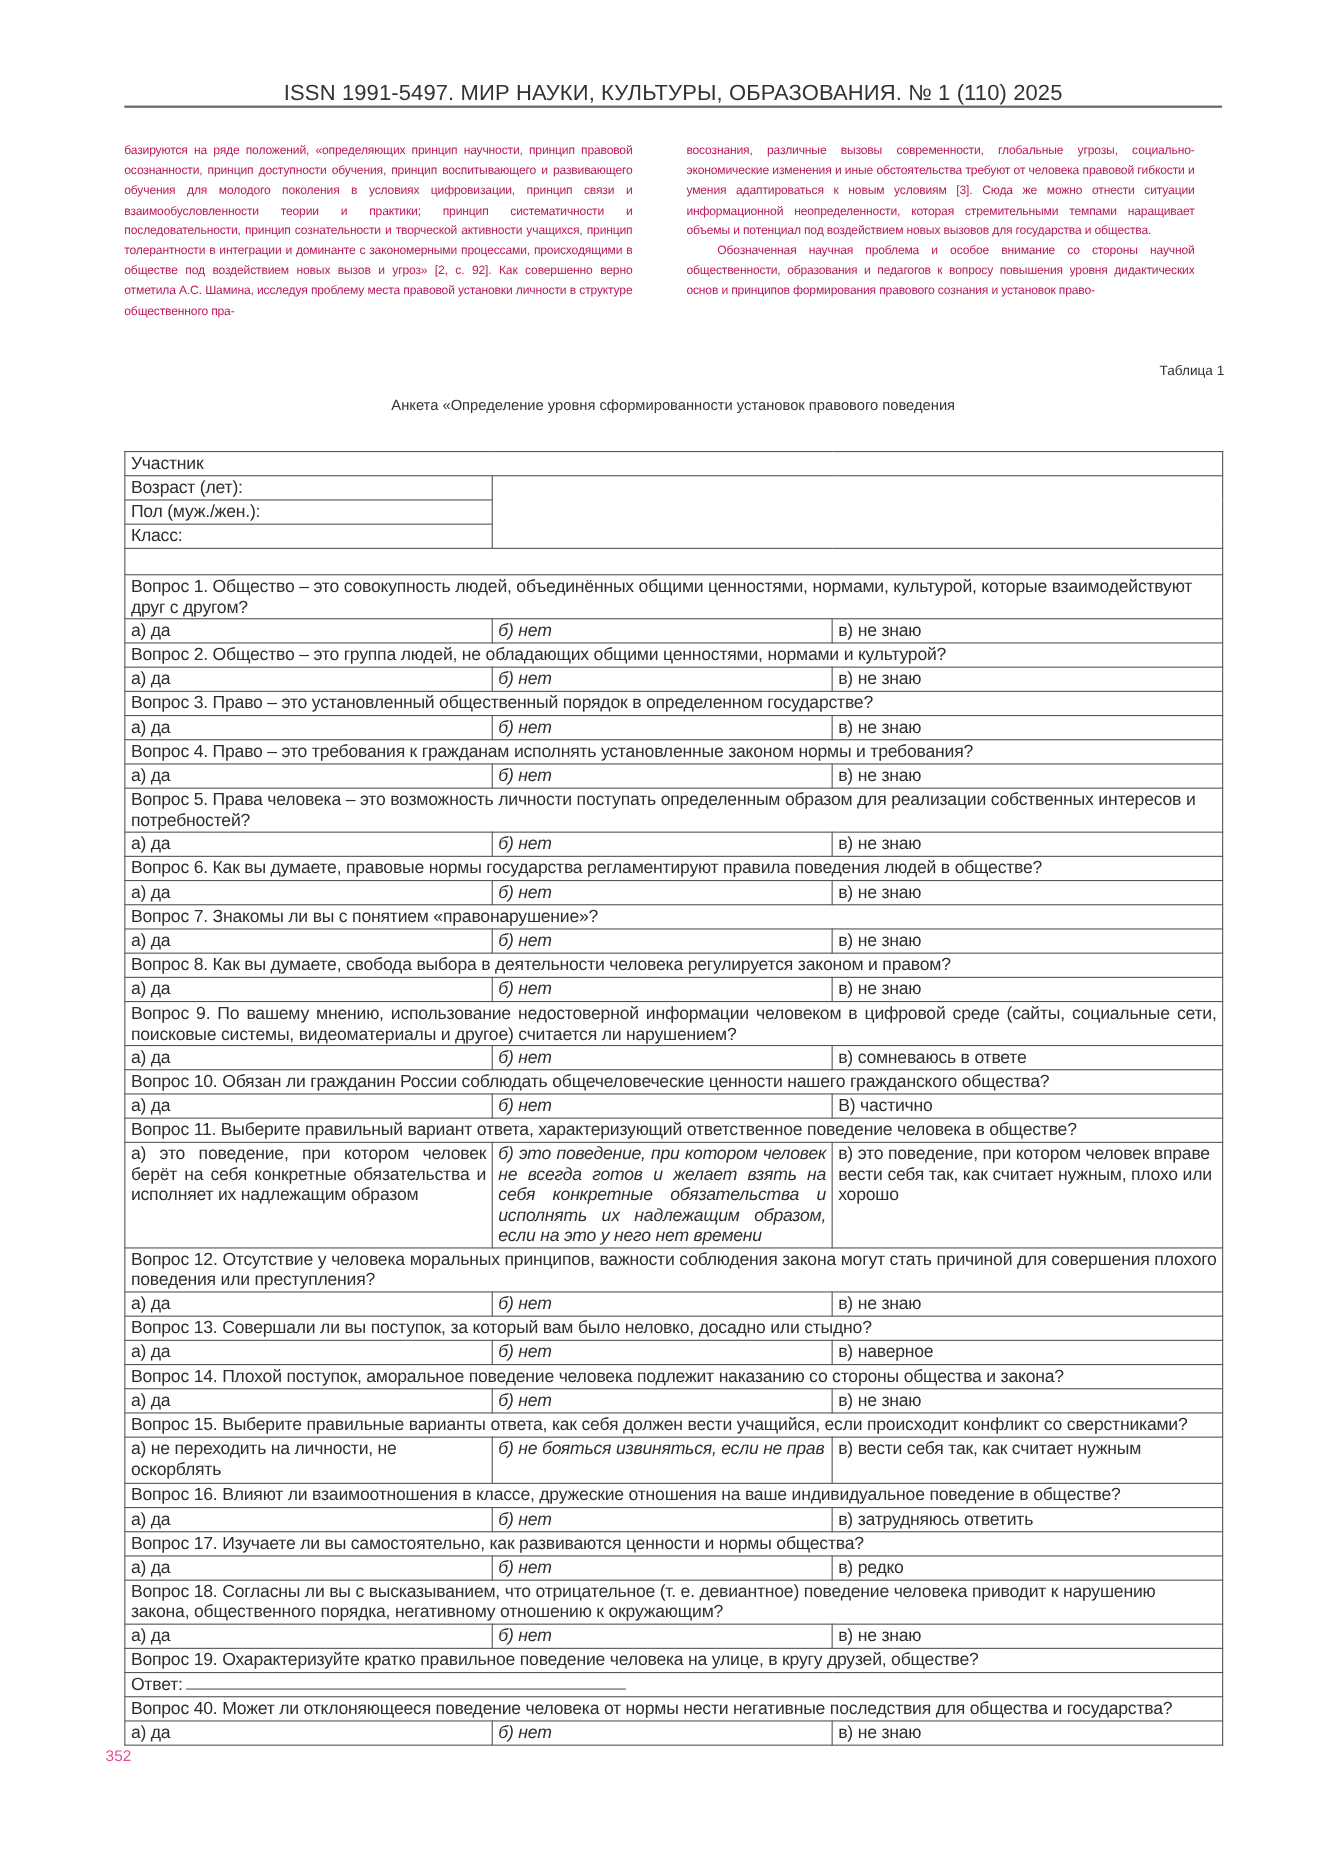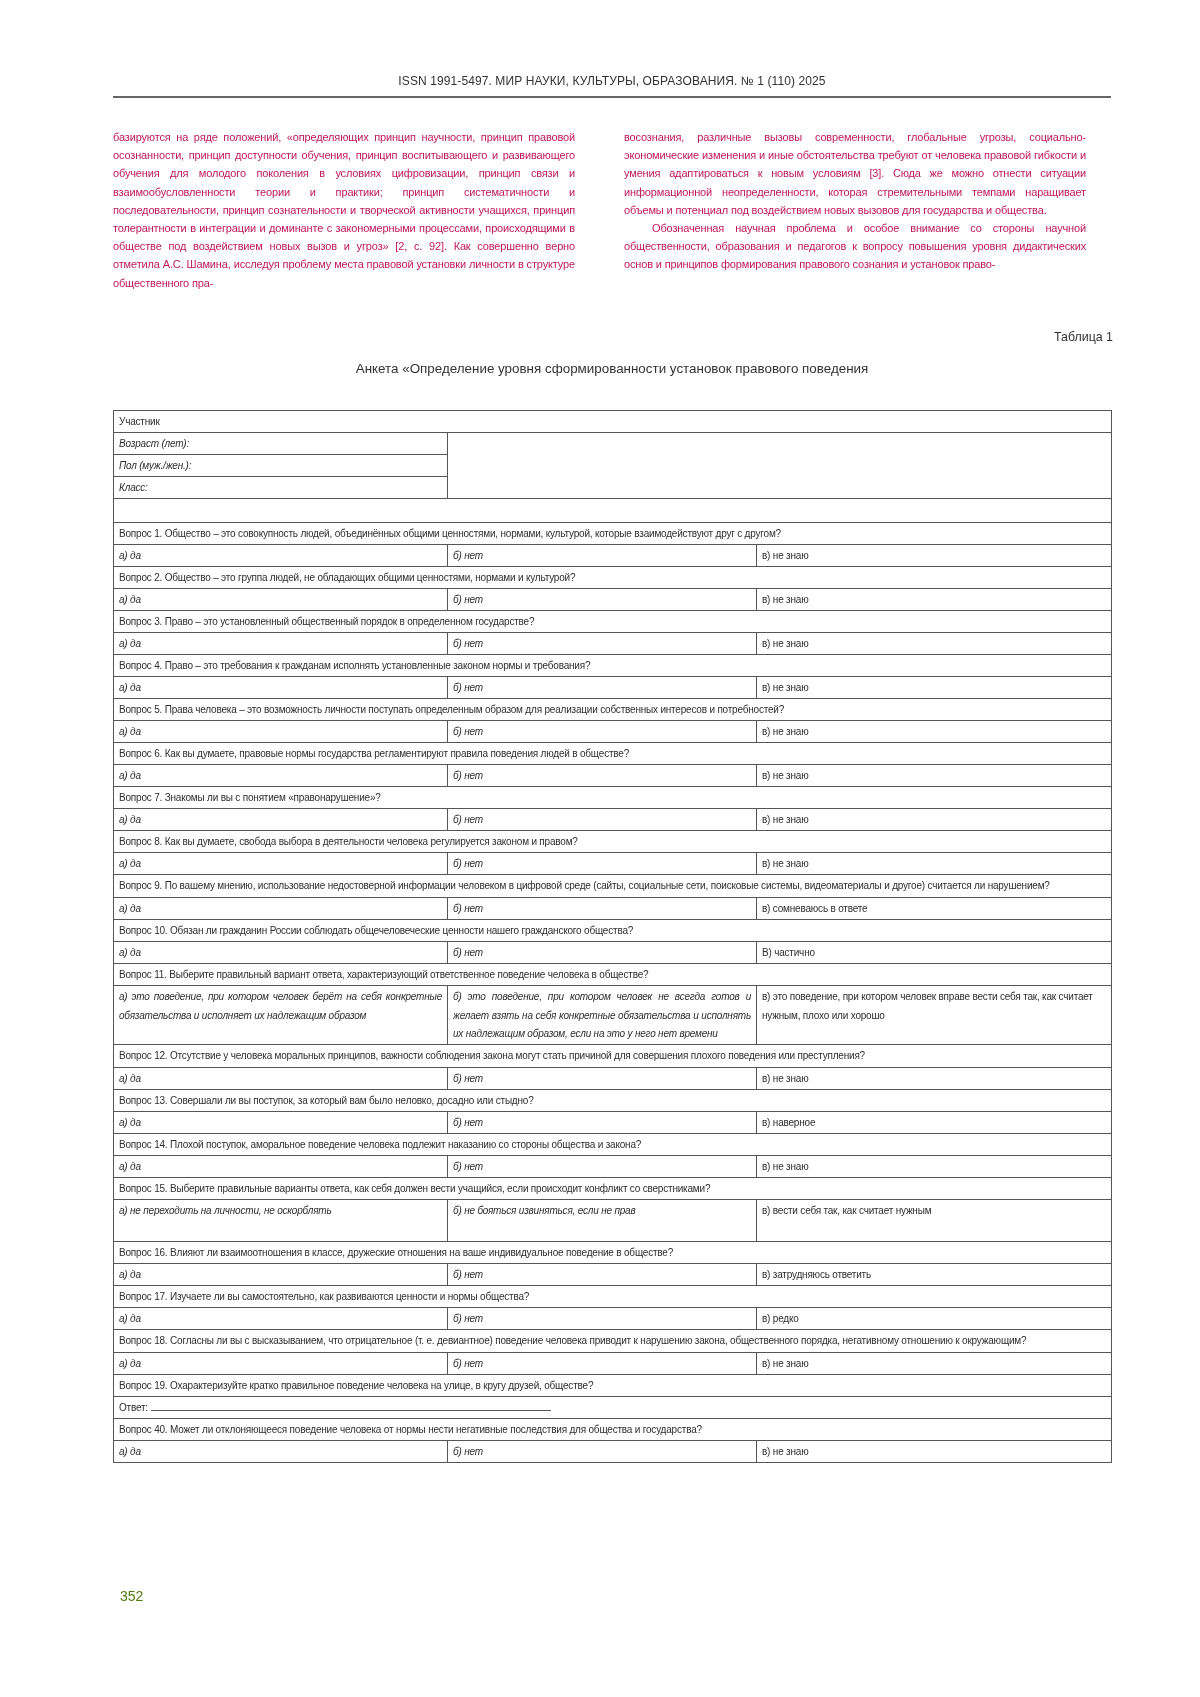--- a/index.html
+++ b/index.html
@@ -8,21 +8,21 @@
       height: 1697px;
       position: relative;
       font-family: "Liberation Sans", sans-serif;
       color: #2a2a2a;
       overflow: hidden;
     }
     .header {
       position: absolute;
       left: 113px; top: 74px; width: 998px;
       text-align: center;
-      font-size: 12px;
+      font-size: 20px;
       letter-spacing: 0.1px;
       color: #333;
     }
     .header-rule {
       position: absolute;
       left: 113px; top: 96px; width: 998px; height: 2px;
       background: #666;
     }
     .col {
       position: absolute;
@@ -50,48 +50,48 @@
       text-align: center;
       font-size: 13.4px;
       line-height: 19px;
       color: #333;
     }
     table.survey {
       position: absolute;
       left: 113px; top: 410px;
       width: 999px;
       border-collapse: collapse;
-      font-size: 10px;
+      font-size: 16px;
       color: #2e2e2e;
       letter-spacing: -0.2px;
     }
     table.survey td {
       border: 1.3px solid #555;
       padding: 1px 5px 0 5px;
       height: 20px;
       vertical-align: top;
       line-height: 19px;
     }
-    table.survey td.w1 { width: 323px; font-style: italic; }
+    table.survey td.w1 { width: 323px; }
     table.survey td.w2 { width: 298px; font-style: italic; }
     table.survey td.ans-long { text-align: justify; line-height: 18.5px; padding-top: 2px; }
     table.survey tr.blank td { height: 22px; }
     .underline-blank {
       display: inline-block;
       width: 400px;
       border-bottom: 1px solid #555;
       height: 12px;
       vertical-align: baseline;
       margin-left: 3px;
     }
     .page-number {
       position: absolute;
-      left: 120px; top: 1588px;
+      left: 96px; top: 1588px;
       font-size: 14px;
-      color: #4d7c0f;
+      color: #ec4899;
     }
   </style>
 </head>
 <body>
 
 <div class="header">ISSN 1991-5497. МИР НАУКИ, КУЛЬТУРЫ, ОБРАЗОВАНИЯ.  № 1 (110) 2025</div>
 <div class="header-rule"></div>
 
 <div class="col left">
   <p>базируются на ряде положений, «определяющих принцип научности, принцип правовой осознанности, принцип доступности обучения, принцип воспитывающего и развивающего обучения для молодого поколения в условиях цифровизации, принцип связи и взаимообусловленности теории и практики; принцип систематичности и последовательности, принцип сознательности и творческой активности учащихся, принцип толерантности в интеграции и доминанте с закономерными процессами, происходящими в обществе под воздействием новых вызов и угроз» [2, с. 92]. Как совершенно верно отметила А.С. Шамина, исследуя проблему места правовой установки личности в структуре общественного пра-</p>

